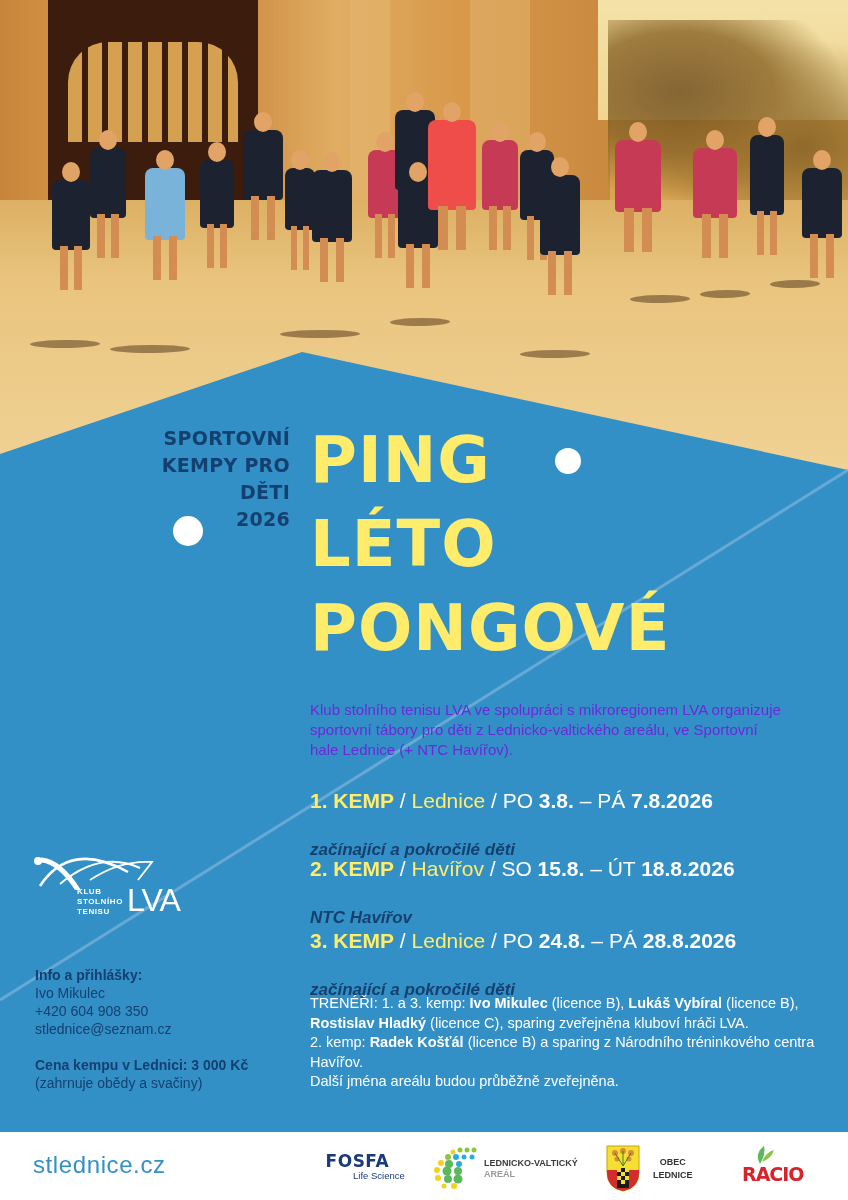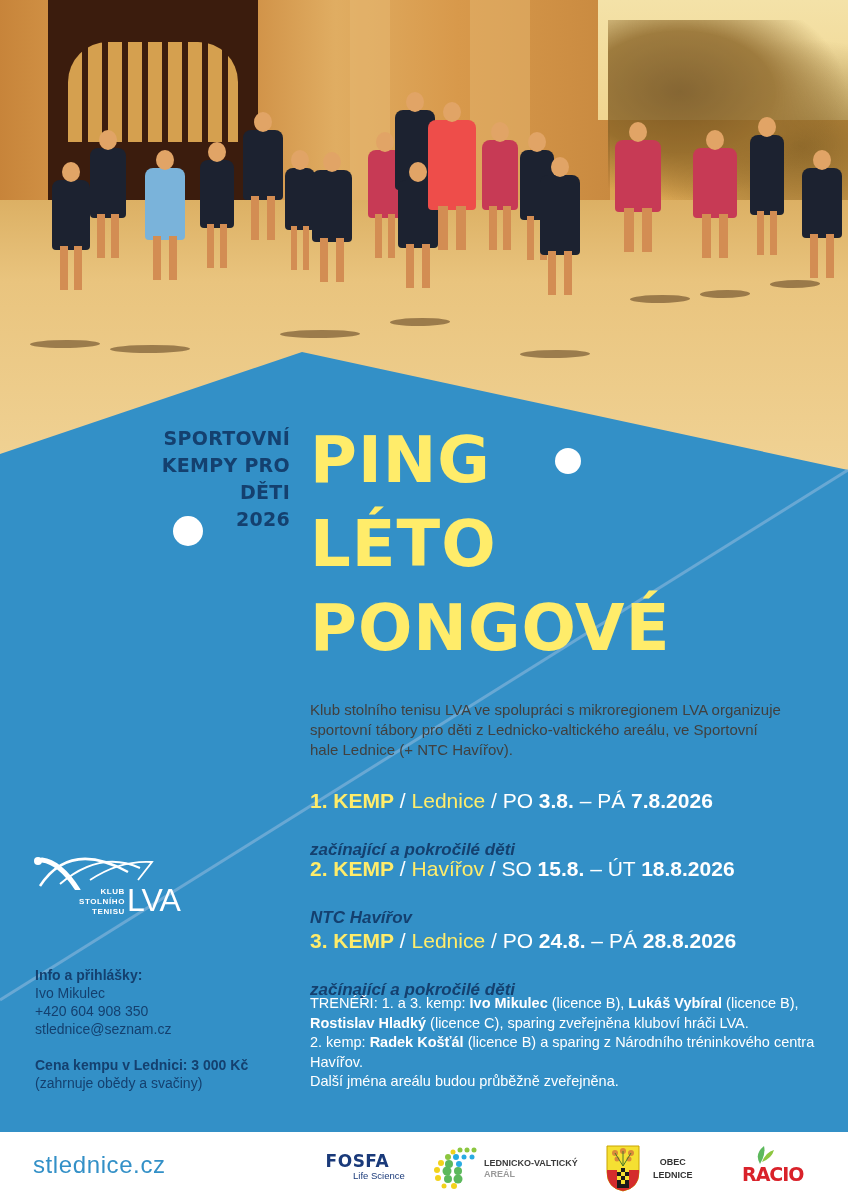--- a/index.html
+++ b/index.html
@@ -65,40 +65,40 @@
   .ball { position: absolute; border-radius: 50%; background: #ffffff; }
 
   .main-title {
     position: absolute; left: 310px; top: 418px; color: #ffec6a;
     font-family: "DejaVu Sans", sans-serif; font-weight: bold; font-size: 64px; line-height: 84px;
     letter-spacing: 1px;
   }
 
   .intro {
     position: absolute; left: 310px; top: 700px; width: 480px;
-    color: #404040; font-family: "Liberation Sans", sans-serif; font-size: 15px; line-height: 20px;
+    color: #6d28d9; font-family: "Liberation Sans", sans-serif; font-size: 15px; line-height: 20px;
   }
 
   .camp { position: absolute; left: 310px; width: 520px; }
   .camp .line1 { font-family: "Liberation Sans", sans-serif; font-size: 21px; line-height: 26px; color: #ffffff; white-space: nowrap; }
   .camp .kemp { color: #ffec6a; font-weight: bold; }
   .camp .city { color: #ffec6a; }
   .camp .sep { color: #ffffff; }
   .camp .date { font-weight: bold; }
   .camp .line2 { font-family: "Liberation Sans", sans-serif; font-size: 17px; line-height: 22px; color: #14406f; font-style: italic; font-weight: bold; margin-top: 25px; }
 
   .trainers {
     position: absolute; left: 310px; top: 994px; width: 520px;
     color: #ffffff; font-family: "Liberation Sans", sans-serif; font-size: 14.5px; line-height: 19.6px;
   }
   .trainers b { font-weight: bold; }
 
   .logo-lva { position: absolute; left: 30px; top: 850px; width: 140px; height: 80px; }
   .logo-lva .klub-text {
-    position: absolute; left: 47px; top: 37px; text-align: right; width: 48px;
+    position: absolute; left: 47px; top: 37px; text-align: left; width: 48px;
     color: #fff; font-family: "Liberation Sans", sans-serif; font-weight: bold; font-size: 8px; line-height: 10px; letter-spacing: 0.6px;
   }
   .logo-lva .lva-text {
     position: absolute; left: 97px; top: 34px; color: #fff;
     font-family: "Liberation Sans", sans-serif; font-size: 32px; line-height: 32px; letter-spacing: -1px;
   }
 
   .info {
     position: absolute; left: 35px; top: 966px; width: 250px;
     color: #14406f; font-family: "Liberation Sans", sans-serif; font-size: 14px; line-height: 18px;

